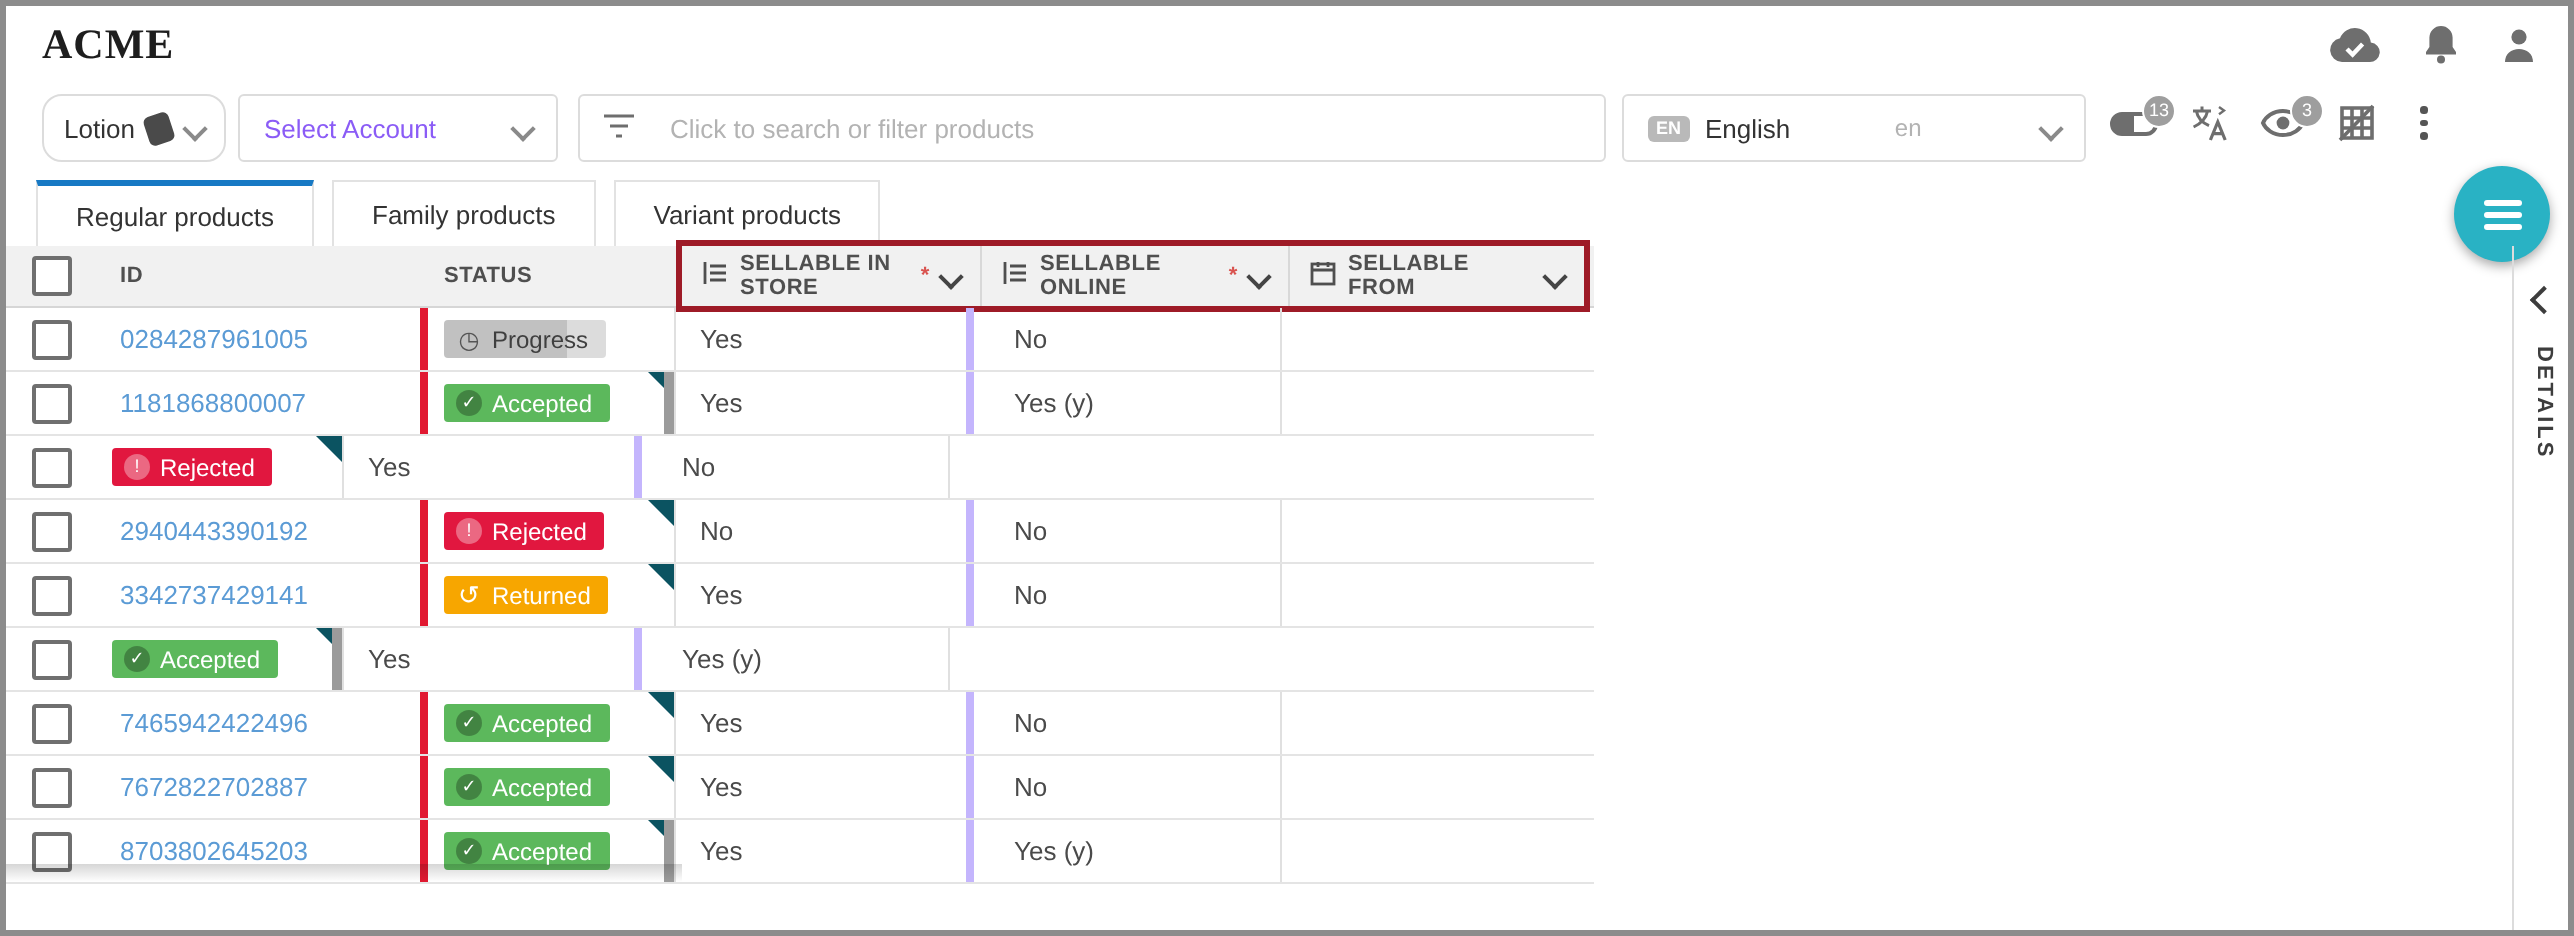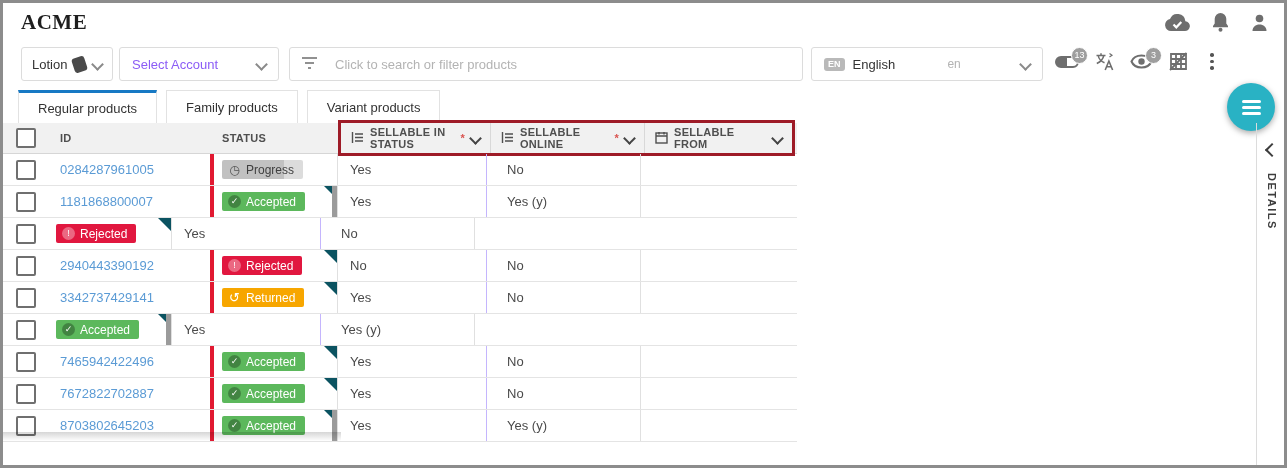--- a/index.html
+++ b/index.html
@@ -9,21 +9,21 @@
   .brandbar{position:absolute;left:0;top:0;width:100%;height:36px;}
   .brand{position:absolute;left:18px;top:7px;font-family:"Liberation Serif","DejaVu Serif",serif;font-size:21px;font-weight:bold;color:#1e1e1e;letter-spacing:.5px;text-align:right;}
   .top-icons{position:absolute;right:16px;top:10px;display:flex;align-items:center;gap:22px;color:#6e6e6e;}
   .top-icons svg{display:block;}
 
   
   .toolbar{position:absolute;left:0;top:42px;width:100%;height:40px;}
   .ctl{position:absolute;height:34px;box-sizing:border-box;border:1px solid #dcdcdc;border-radius:3px;background:#fff;display:flex;align-items:center;font-size:13px;color:#333;}
   .ctl .chev{margin-left:auto;}
   .chev{width:7px;height:7px;border-right:2px solid #8a8a8a;border-bottom:2px solid #8a8a8a;transform:rotate(45deg);display:inline-block;flex:none;}
-  .catalog-select{left:18px;top:2px;width:92px;padding:0 10px;gap:6px;}
+  .catalog-select{left:18px;top:2px;width:92px;padding:0 10px;gap:6px;border-radius:10px;}
   .catalog-icon{width:13px;height:15px;background:#4a4a4a;border-radius:3px;transform:rotate(-18deg);display:inline-block;flex:none;}
   .account-select{left:116px;top:2px;width:160px;padding:0 12px;color:#8b5cf6;}
   .search-box{left:286px;top:2px;width:514px;padding:0 12px;gap:16px;}
   .search-box input{border:none;outline:none;flex:1;font-size:13px;color:#333;font-family:inherit;background:transparent;}
   .search-box input::placeholder{color:#b3b3b3;}
   .lang-select{left:808px;top:2px;width:232px;padding:0 12px;gap:8px;}
   .lang-code-badge{background:#b9b9b9;color:#fff;font-size:9px;font-weight:bold;padding:2px 4px;border-radius:3px;line-height:1;}
   .lang-short{margin-left:auto;color:#b3b3b3;font-size:12px;margin-right:8px;}
   .tool-icons{position:absolute;left:1052px;top:6px;display:flex;align-items:center;gap:16px;color:#6e6e6e;}
   .tool-icon{position:relative;display:inline-flex;}
@@ -56,21 +56,21 @@
   .attr-icn{flex:none;display:block;}
 
   .row{display:flex;height:31px;background:#fff;border-bottom:1px solid #e4e4e4;align-items:center;}
   .cell{box-sizing:border-box;height:100%;display:flex;align-items:center;font-size:13px;color:#4a4a4a;}
   .c-check{width:45px;justify-content:center;}
   .c-id{width:166px;padding-left:12px;border-right:4px solid #e11931;}
   .c-id a{color:#5b9bd5;text-decoration:none;font-size:13px;}
   .c-status{width:118px;padding-left:8px;position:relative;}
   .c-gutter{width:5px;position:relative;height:100%;}
   .row-marker{position:absolute;left:0;top:0;width:5px;height:100%;background:#9b9b9b;}
-  .c-store{width:150px;padding-left:12px;border-left:1px solid #e0e0e0;border-right:1px solid #c4b5fd;}
+  .c-store{width:150px;padding-left:12px;border-left:1px solid #e0e0e0;border-right:4px solid #c4b5fd;}
   .c-online{width:154px;padding-left:20px;border-right:1px solid #e0e0e0;}
   .c-from{width:147px;}
 
   .checkbox{width:16px;height:16px;border:2px solid #6f6f6f;border-radius:2px;background:#fff;}
 
   .badge{display:inline-flex;align-items:center;height:19px;padding:0 9px 0 6px;border-radius:2px;font-size:12px;line-height:1;}
   .badge-icon{width:13px;height:13px;border-radius:50%;display:inline-flex;align-items:center;justify-content:center;font-size:9px;margin-right:5px;flex:none;}
   .badge-label{white-space:nowrap;}
   .st-progress{background:linear-gradient(to right,#c1c1c1 0 76%,#dcdcdc 76%);color:#3f3f3f;}
   .st-progress .badge-icon{color:#555;font-size:12px;}
@@ -204,21 +204,21 @@
       <div class="hcell h-status">STATUS</div>
       <div class="hcell h-gutter"></div>
       <div class="hgroup">
         <div class="hcell h-attr h-store">
           <span class="attr-icn">
             <svg width="13" height="13" viewBox="0 0 13 13">
                 <path d="M1.5 1v11" stroke="#4f4f4f" stroke-width="1.4"></path>
                 <path d="M4 3h8M4 6.5h8M4 10h8" stroke="#4f4f4f" stroke-width="1.4"></path>
               </svg>
           </span>
-          <span>SELLABLE IN STATUS</span>
+          <span>SELLABLE IN STORE</span>
           <span class="req">*</span>
           <span class="chev"></span>
         </div>
         <div class="hcell h-attr h-online">
           <span class="attr-icn">
             <svg width="13" height="13" viewBox="0 0 13 13">
                 <path d="M1.5 1v11" stroke="#4f4f4f" stroke-width="1.4"></path>
                 <path d="M4 3h8M4 6.5h8M4 10h8" stroke="#4f4f4f" stroke-width="1.4"></path>
               </svg>
           </span>

